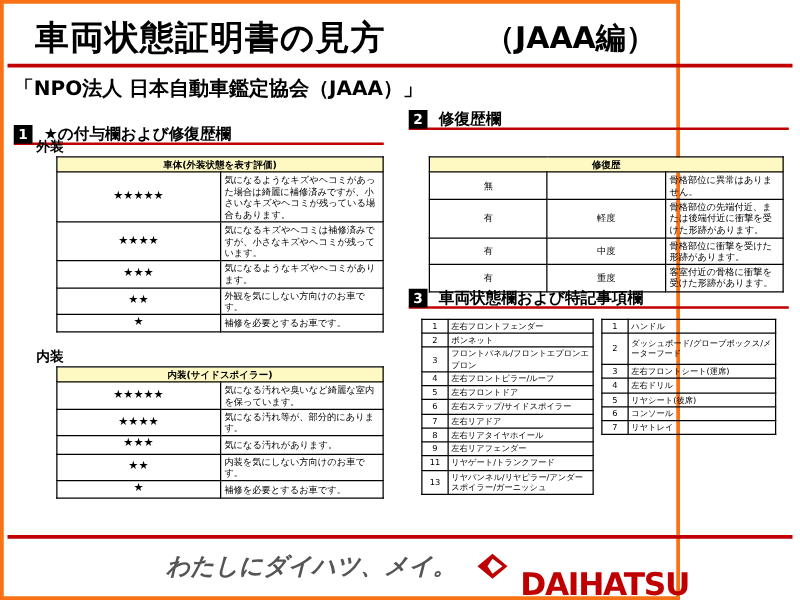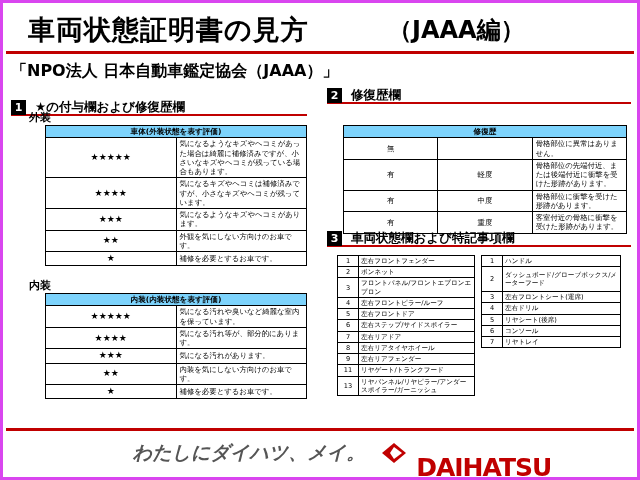--- a/index.html
+++ b/index.html
@@ -5,23 +5,23 @@
   html,body{margin:0;padding:0;}
   body{
     width:640px;height:480px;
     background:#ffffff;
     font-family:"DejaVu Sans", sans-serif;
     color:#000;
     overflow:hidden;
   }
   .page{
     position:relative;
-    width:640px;height:480px;
+    width:544px;height:480px;
     box-sizing:border-box;
-    border:3px solid #d946ef;
+    border:3px solid #f97316;
     background:#fff;
   }
   
   .header{
     position:absolute;left:3px;top:3px;
     width:628px;height:48px;
     border-bottom:3px solid #c00000;
     box-sizing:border-box;
   }
   .header-title{
@@ -71,21 +71,21 @@
     table-layout:fixed;
   }
   td,th{
     border:1px solid #000;
     padding:1px 3px;
     vertical-align:middle;
     line-height:1.25;
     font-weight:normal;
   }
   .hdrcell{
-    background:#7dd3fc;
+    background:#fef9c3;
     font-weight:bold;
     text-align:center;
     font-size:7.6px;
   }
   .stars{
     text-align:center;
     font-size:9px;
     letter-spacing:0px;
     white-space:nowrap;
   }
@@ -161,21 +161,21 @@
       <td class="stars">★</td>
       <td>補修を必要とするお車です。</td>
     </tr>
   </tbody>
     </table>
 
   <div class="subhead" style="left:26px;top:275px;">内装</div>
   <table style="left:42px;top:290px;width:262px;">
     <tbody>
         <tr>
-      <td class="hdrcell" colspan="2">内装(内装状態を表す評価)</td>
+      <td class="hdrcell" colspan="2">内装(サイドスポイラー)</td>
     </tr>
     <tr>
       <td class="stars" style="width:62px;">★★★★★</td>
       <td>気になる汚れや臭いなど綺麗な室内を保っています。</td>
     </tr>
     <tr>
       <td class="stars">★★★★</td>
       <td>気になる汚れ等が、部分的にあります。</td>
     </tr>
     <tr>

